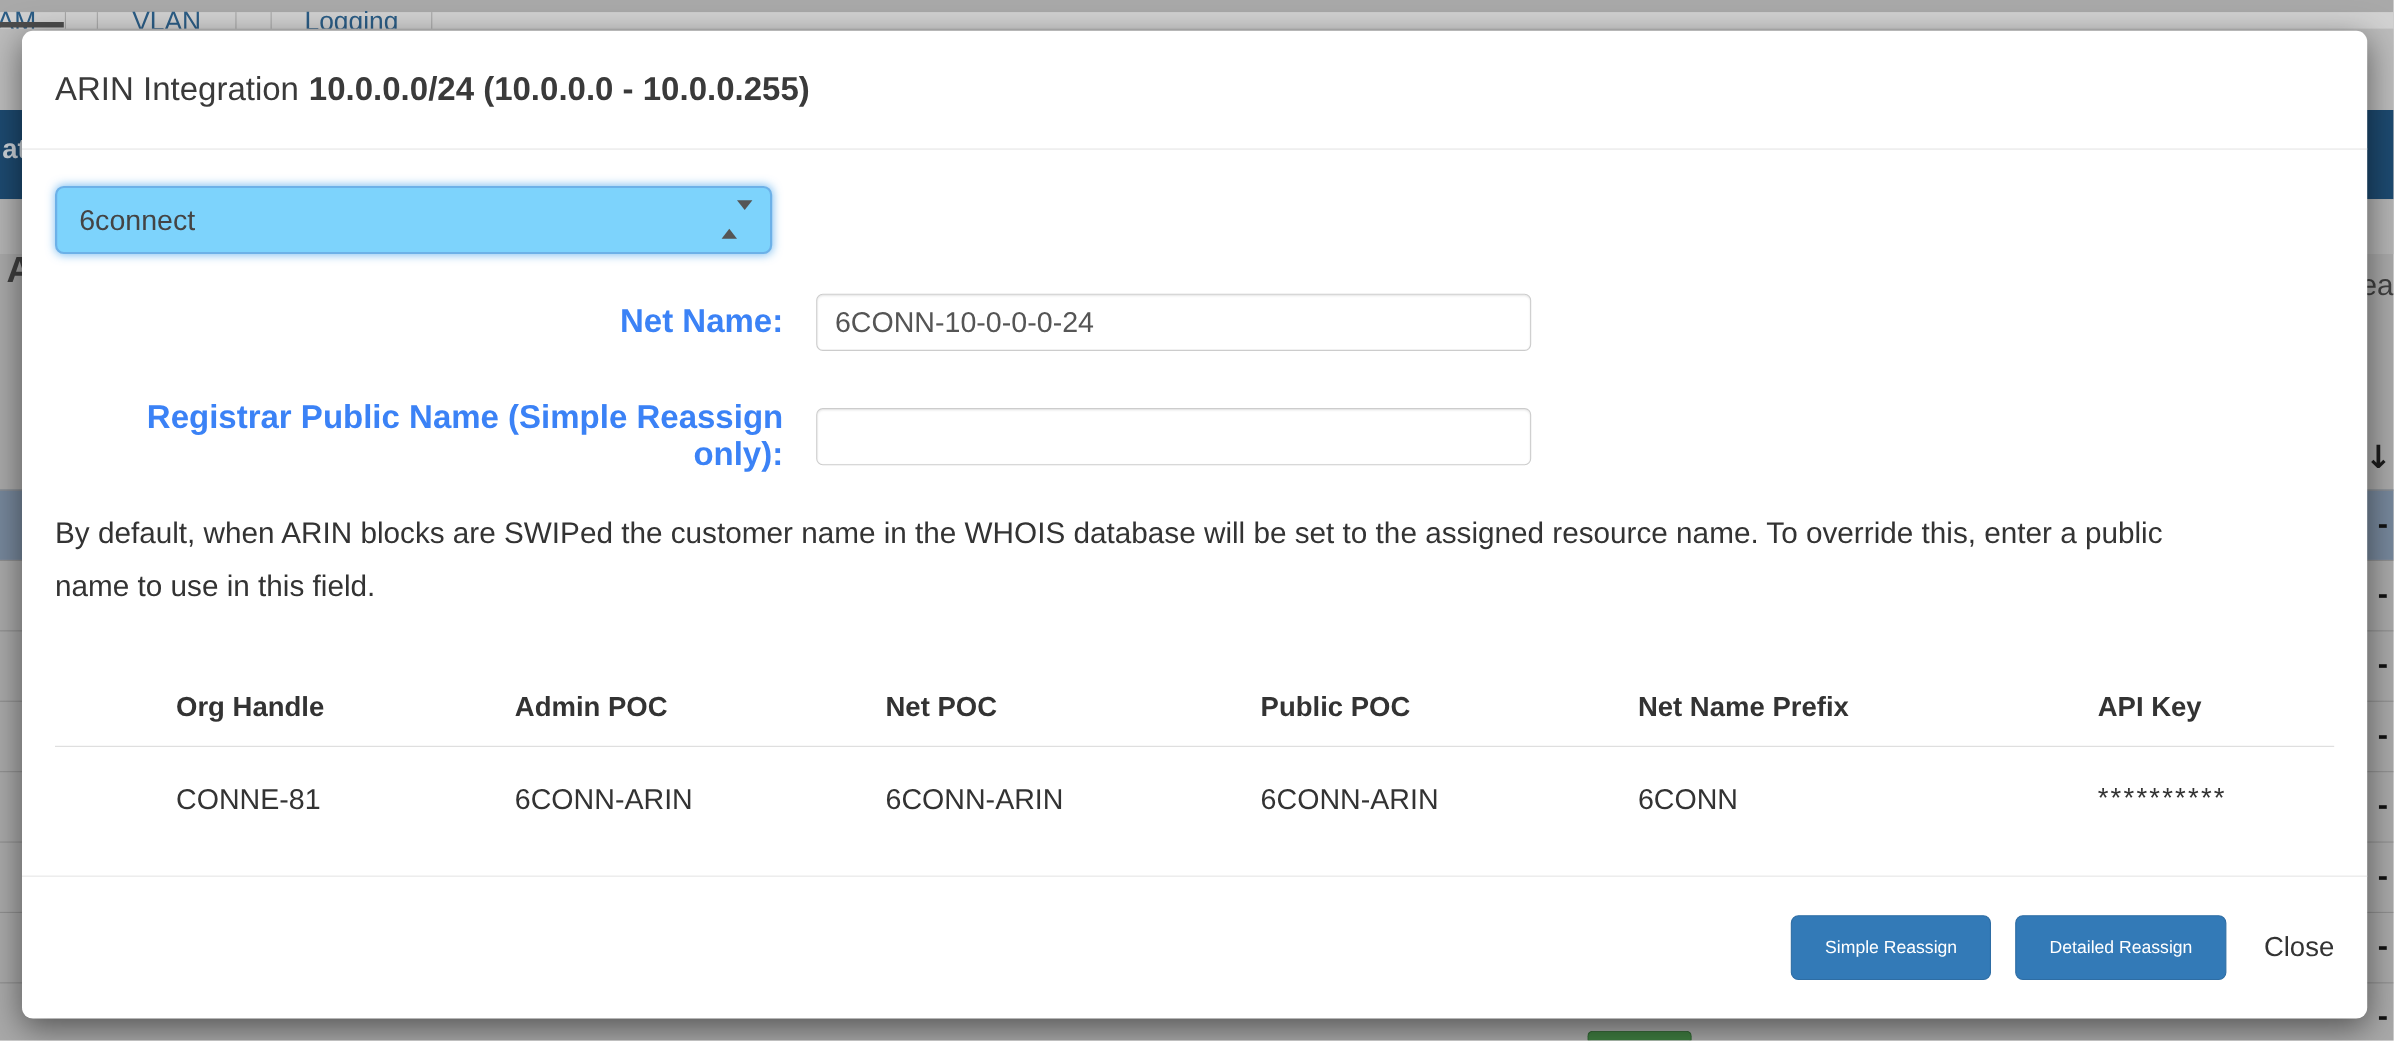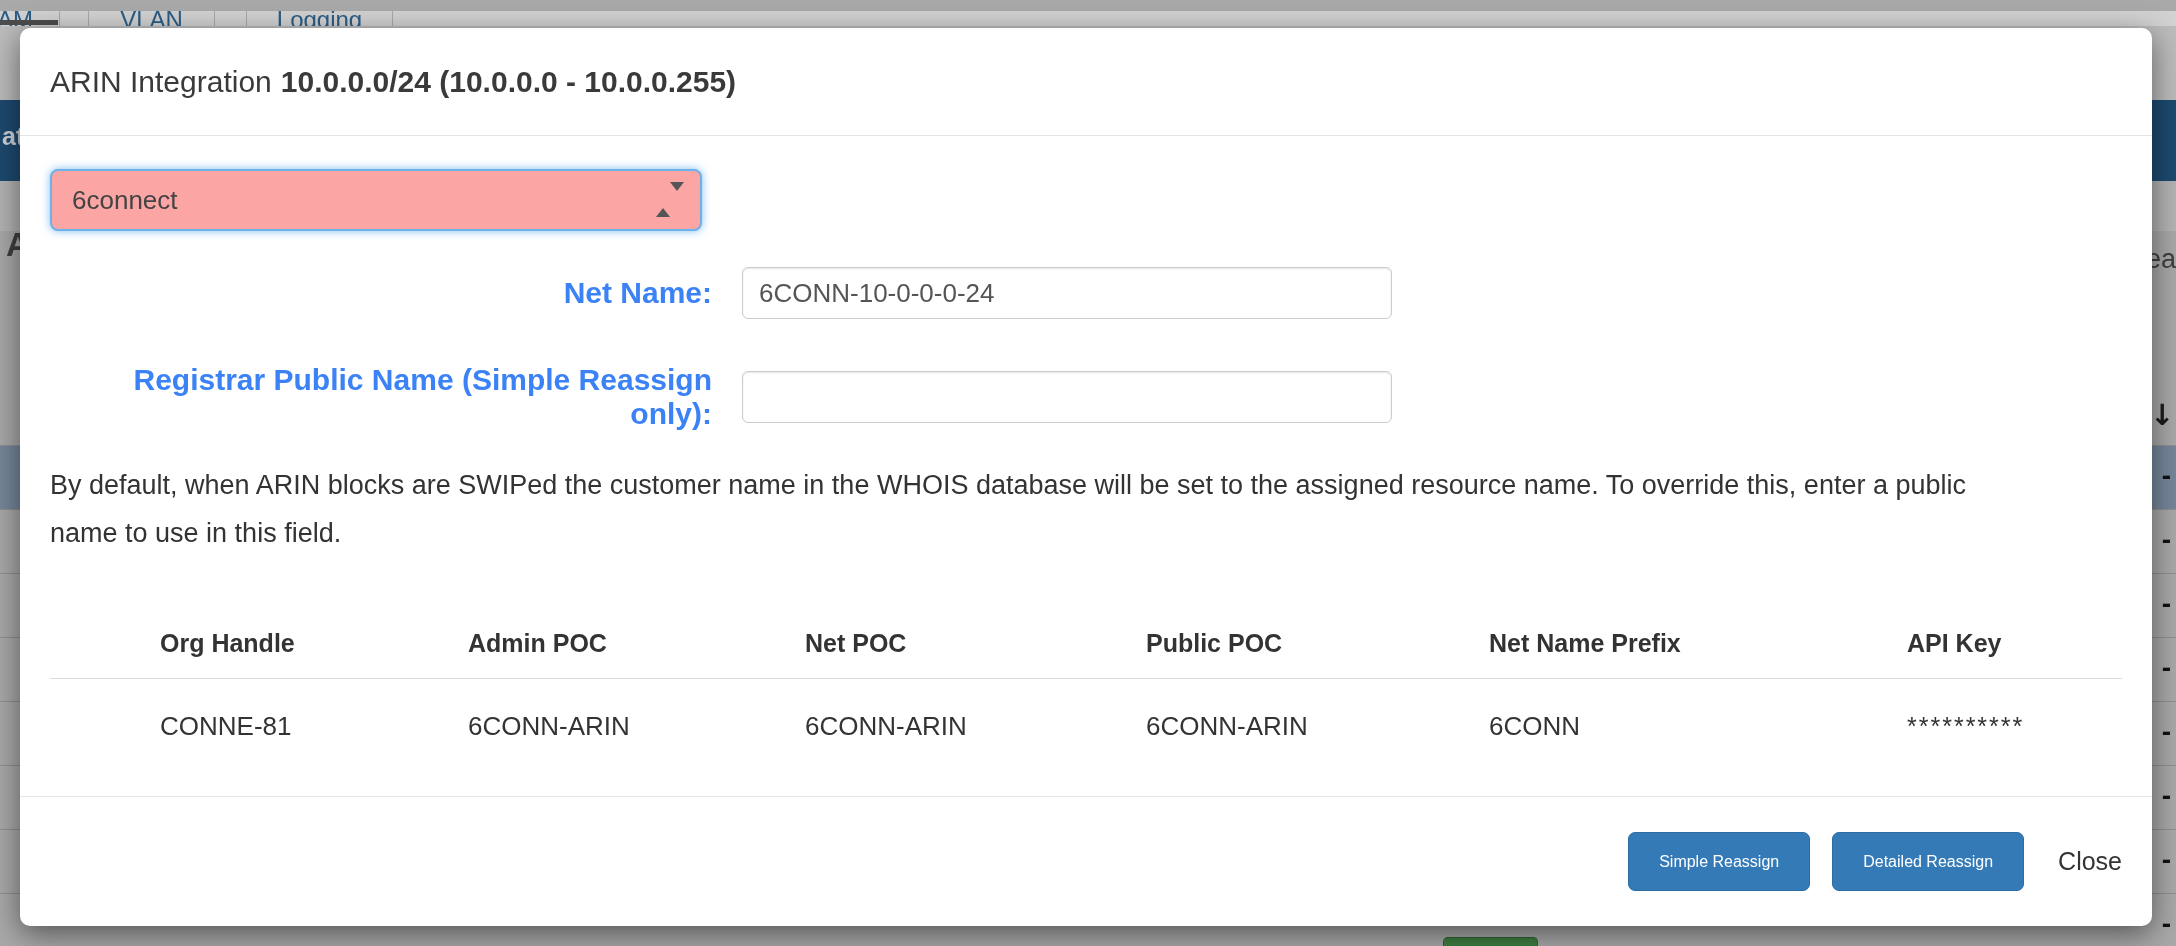--- a/index.html
+++ b/index.html
@@ -63,21 +63,21 @@
     display: flex; align-items: center; padding: 0 30px;
     font-size: 30px; color: #3a3a3a;
   }
   .title-prefix { font-weight: 400; }
   .title-bold { font-weight: 700; margin-left: 9px; }
 
   .modal-body { flex: 1; padding: 0 30px; position: relative; }
 
   .select-box {
     margin-top: 33px; width: 652px; height: 62px;
-    border: 2px solid #6cb1e8; border-radius: 8px; background: #fca5a5;
+    border: 2px solid #6cb1e8; border-radius: 8px; background: #7dd3fc;
     box-shadow: 0 0 9px rgba(82,168,236,0.75);
     display: flex; align-items: center; padding: 0 20px; position: relative;
     cursor: default;
   }
   .select-value { font-size: 26px; color: #444; }
   .select-arrows { position: absolute; right: 16px; top: 50%; transform: translateY(-50%); }
   .arr-up { width: 0; height: 0; border-left: 7px solid transparent; border-right: 7px solid transparent; border-bottom: 9px solid #555; margin-bottom: 5px; }
   .arr-down { width: 0; height: 0; border-left: 7px solid transparent; border-right: 7px solid transparent; border-top: 9px solid #555; }
 
   .field-row { display: flex; align-items: center; }

